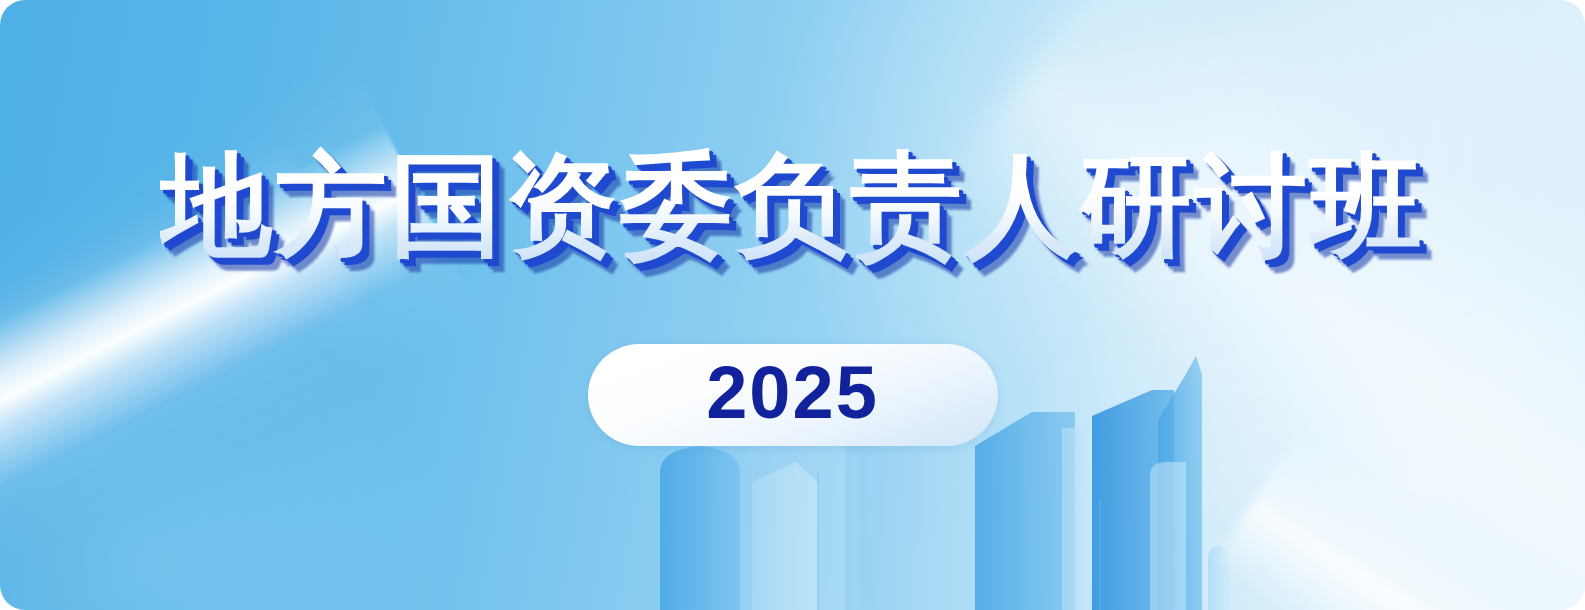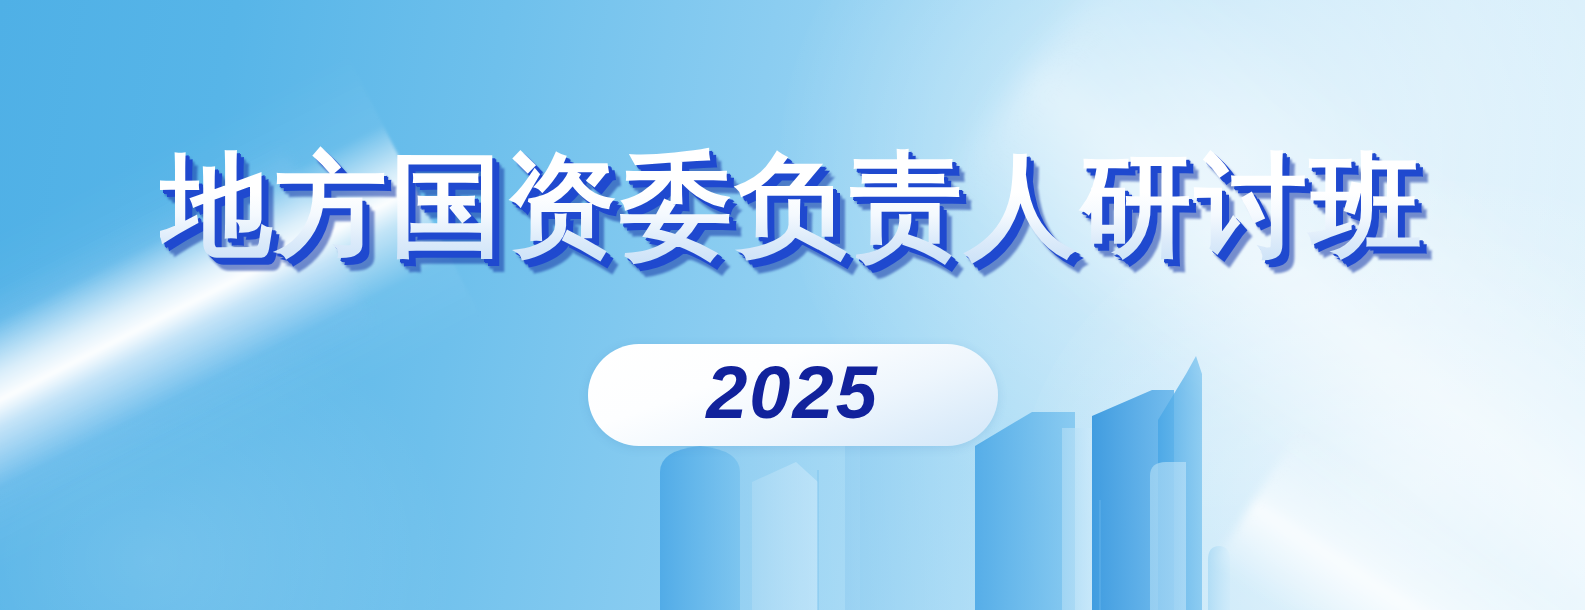--- a/index.html
+++ b/index.html
@@ -16,20 +16,21 @@
     font-family: "Liberation Sans", "DejaVu Sans", sans-serif;
     background: linear-gradient(100deg,
         #4fb0e6 0%,
         #57b5e8 14%,
         #6ec0ec 30%,
         #8bcdf1 46%,
         #a5daf5 60%,
         #bfe4f8 74%,
         #d2ecfa 86%,
         #dff2fc 100%);
+    border-radius: 25px;
   }
 
   
   .glow {
     position: absolute;
     border-radius: 50%;
     pointer-events: none;
   }
   .glow-a {
     left: 780px; top: -220px;
@@ -178,21 +179,20 @@
     min-width: 322px;
     padding: 12px 44px 16px;
     border-radius: 52px;
     background: linear-gradient(160deg,
         #ffffff 0%,
         #fdfeff 34%,
         #eef6fd 62%,
         #dcecfa 86%,
         #d2e7f8 100%);
     box-shadow: 0 2px 10px rgba(60,130,190,0.18);
-    font-style: italic;
   }
   .year-text {
     font-family: "Liberation Sans", "DejaVu Sans", sans-serif;
     font-size: 74px;
     font-weight: 700;
     letter-spacing: 2px;
     color: #11229c;
     line-height: 1;
     display: block;
   }

